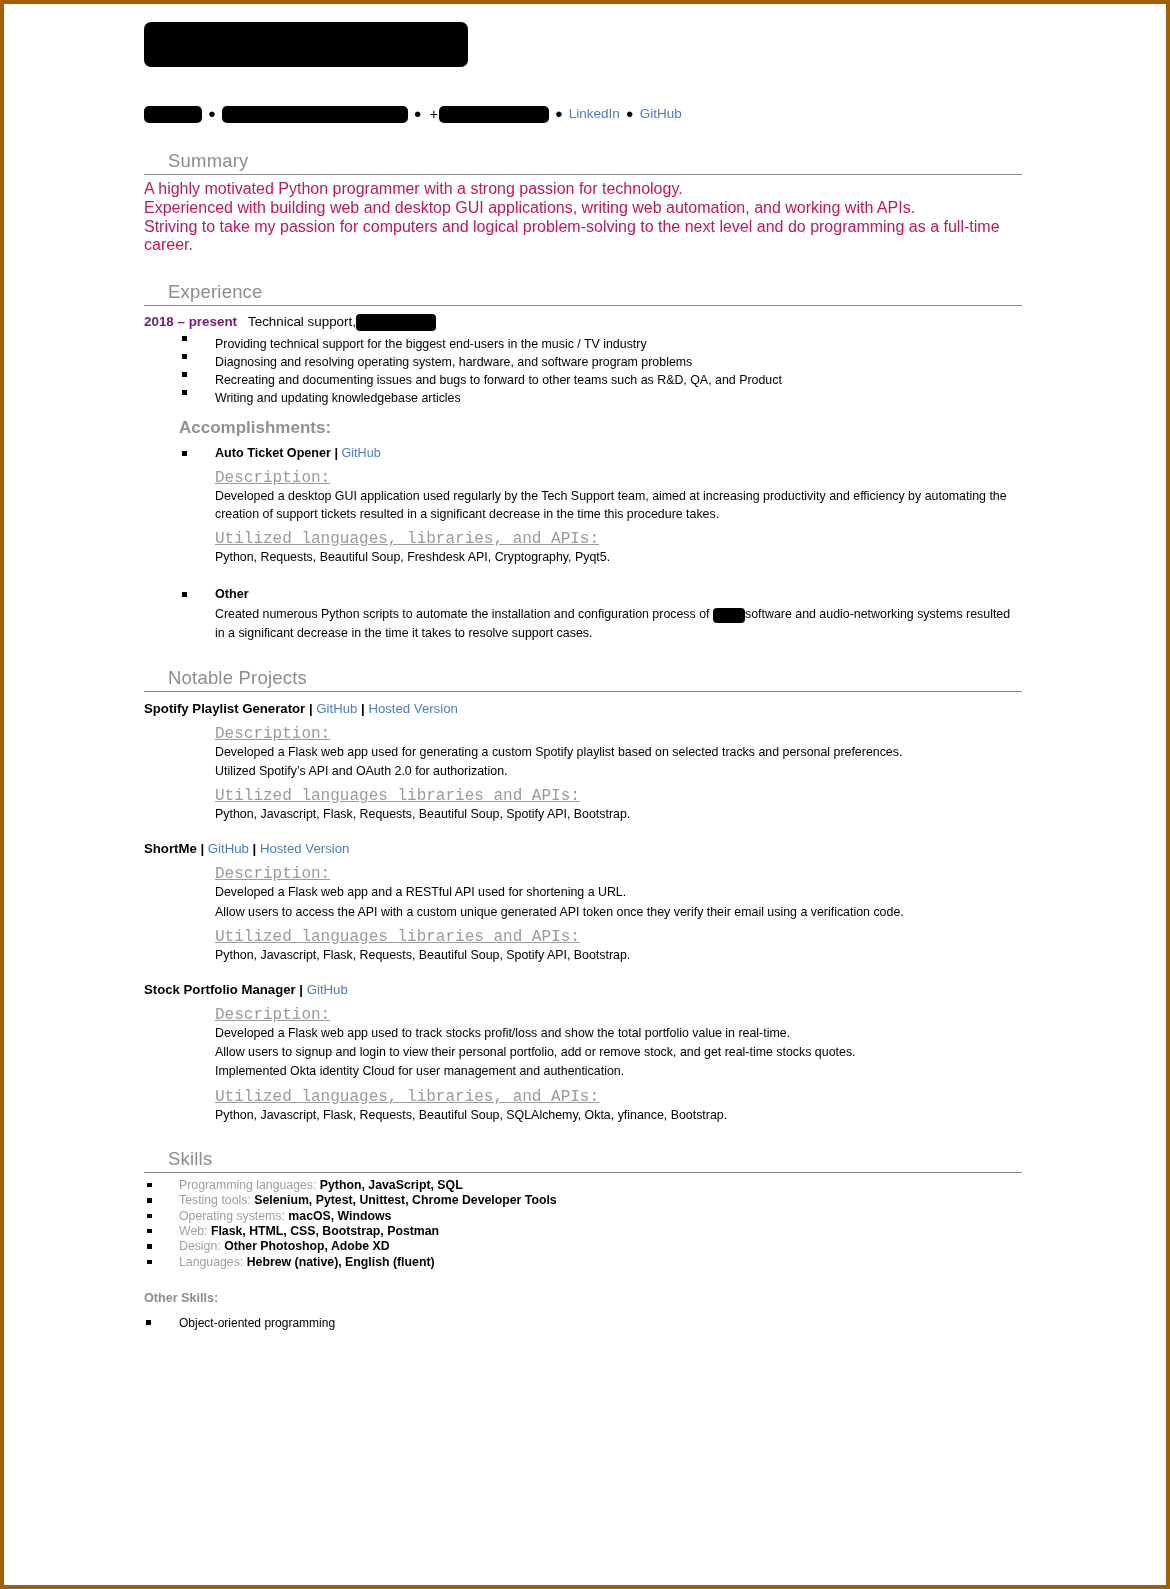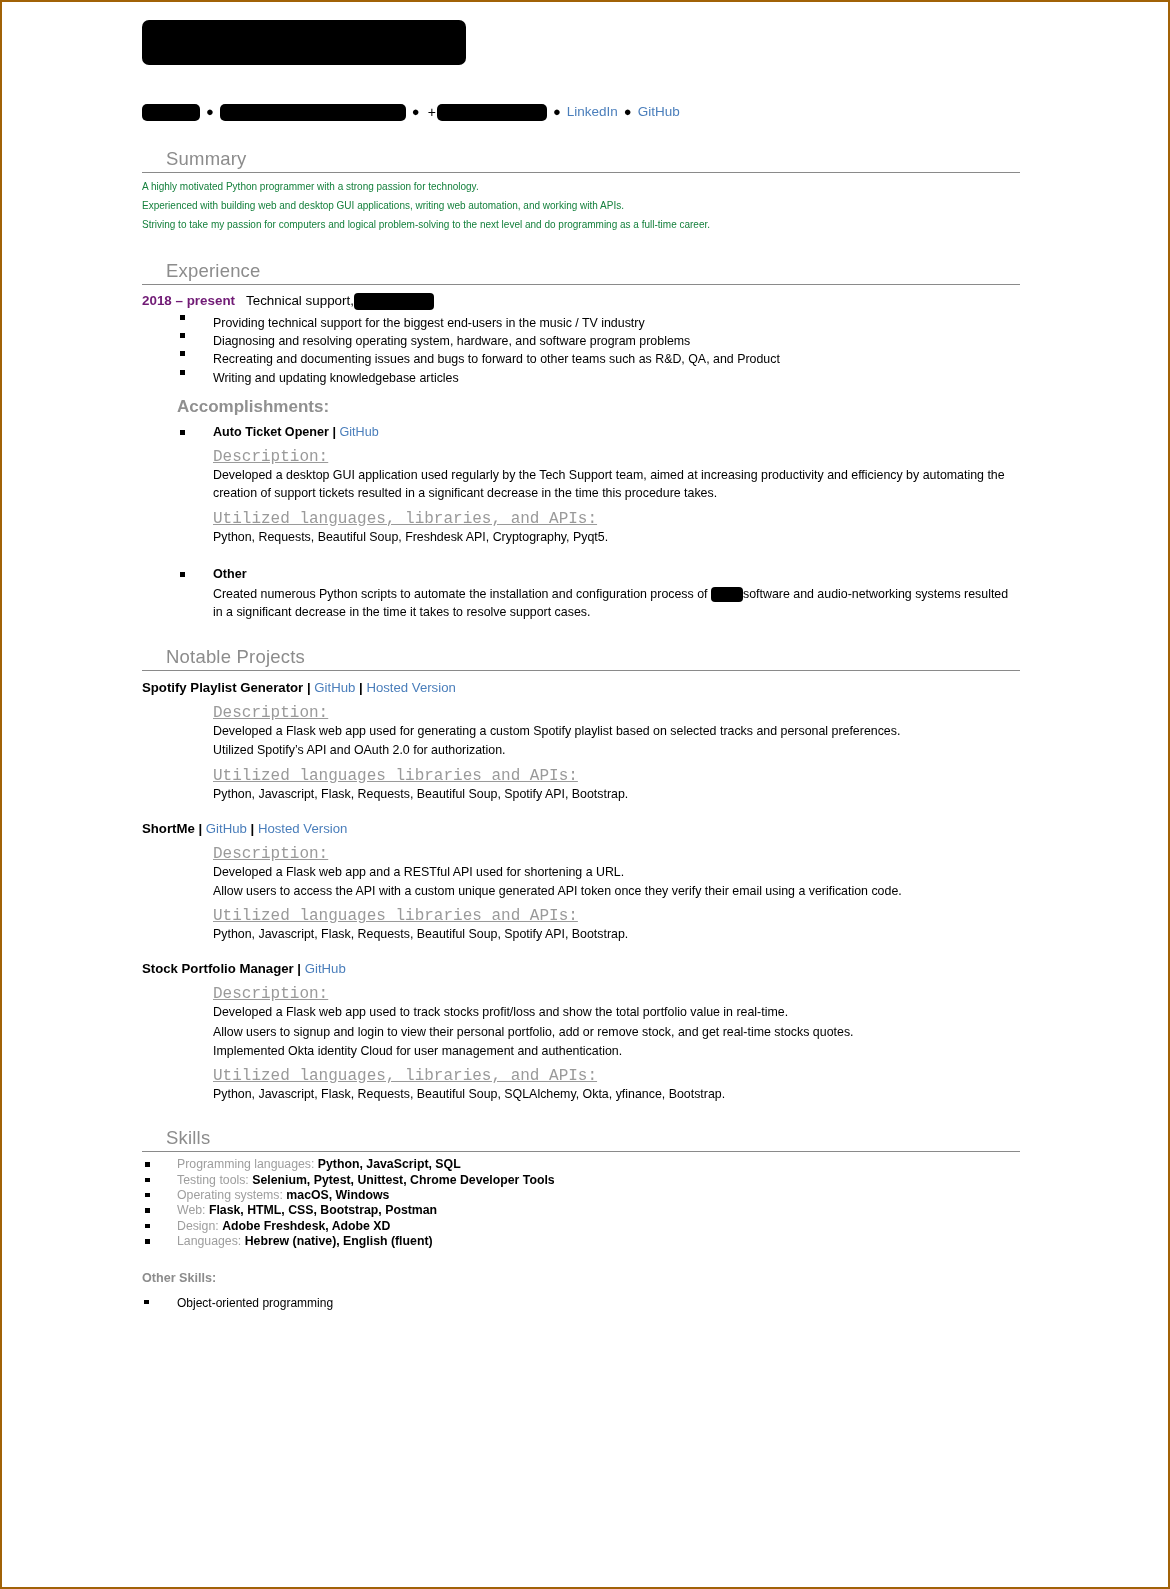--- a/index.html
+++ b/index.html
@@ -10,21 +10,21 @@
   body {
     font-family: "Liberation Sans", sans-serif;
     color: #000000;
   }
   .page {
     position: relative;
     width: 1170px;
     height: 1589px;
     box-sizing: border-box;
     background: #ffffff;
-    border: 2px solid #a16207;
+    border: 4px solid #a16207;
     overflow: hidden;
   }
   .content {
     position: absolute;
     left: 140px;
     top: 18px;
     width: 878px;
   }
 
   
@@ -73,23 +73,23 @@
     line-height: 22px;
     margin-left: 24px;
   }
   .section-rule {
     border-top: 1.3px solid #8a8a8a;
     margin-bottom: 5px;
   }
 
   
   .para {
-    font-size: 10px;
+    font-size: 16px;
     line-height: 18.6px;
-    color: #15803d;
+    color: #be185d;
   }
 
   
   .job-row {
     margin-top: 6px;
     font-size: 13.4px;
     line-height: 20px;
     white-space: nowrap;
   }
   .job-dates {
@@ -329,21 +329,21 @@
 
     <div class="section" style="margin-top:24px;">
       <div class="section-title">Skills</div>
       <div class="section-rule"></div>
 
       <ul class="skills">
         <li><span class="bullet"></span><span class="skill-label">Programming languages:</span> <span class="skill-value">Python, JavaScript, SQL</span></li>
         <li><span class="bullet"></span><span class="skill-label">Testing tools:</span> <span class="skill-value">Selenium, Pytest, Unittest, Chrome Developer Tools</span></li>
         <li><span class="bullet"></span><span class="skill-label">Operating systems:</span> <span class="skill-value">macOS, Windows</span></li>
         <li><span class="bullet"></span><span class="skill-label">Web:</span> <span class="skill-value">Flask, HTML, CSS, Bootstrap, Postman</span></li>
-        <li><span class="bullet"></span><span class="skill-label">Design:</span> <span class="skill-value">Adobe Freshdesk, Adobe XD</span></li>
+        <li><span class="bullet"></span><span class="skill-label">Design:</span> <span class="skill-value">Other Photoshop, Adobe XD</span></li>
         <li><span class="bullet"></span><span class="skill-label">Languages:</span> <span class="skill-value">Hebrew (native), English (fluent)</span></li>
       </ul>
 
       <div class="other-skills-label">Other Skills:</div>
       <ul class="other">
         <li><span class="bullet"></span><span>Object-oriented programming</span></li>
       </ul>
     </div>
 
   </div>

